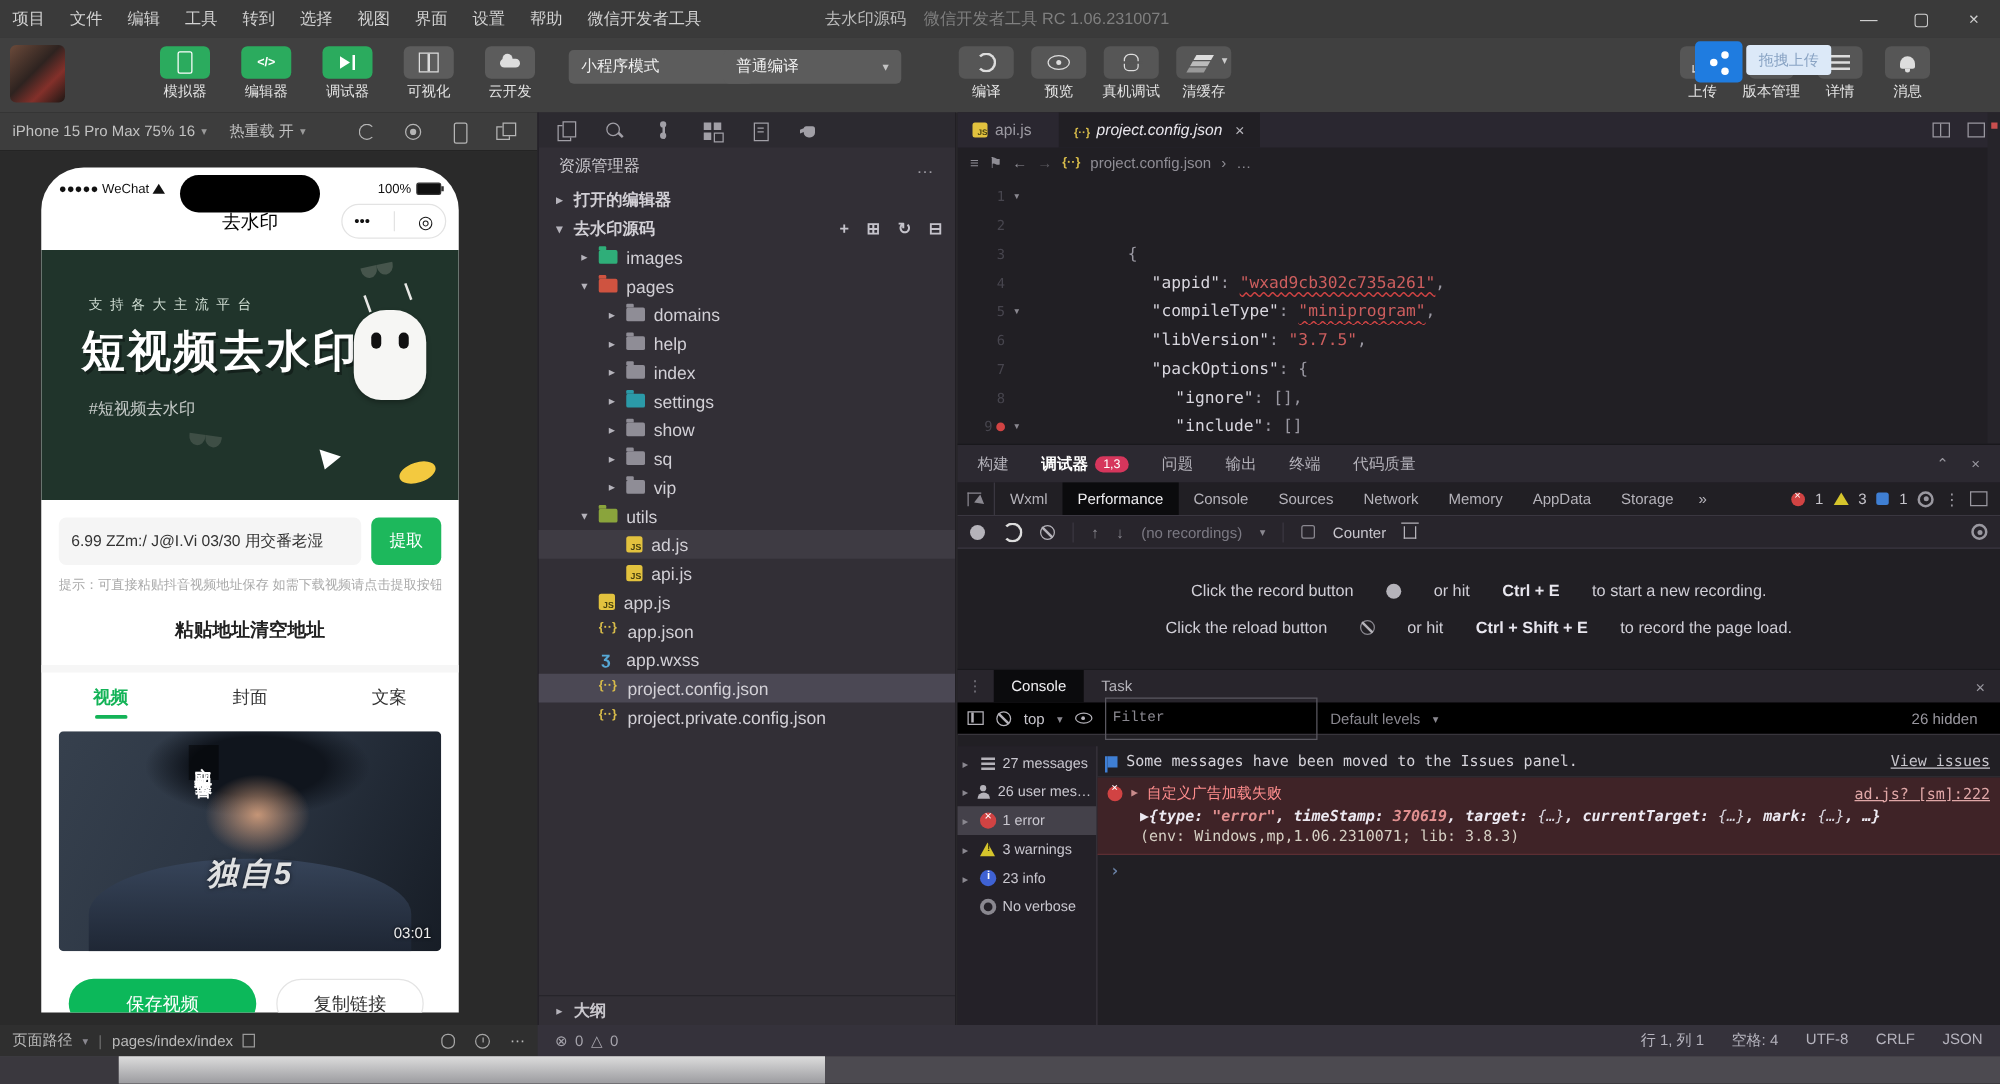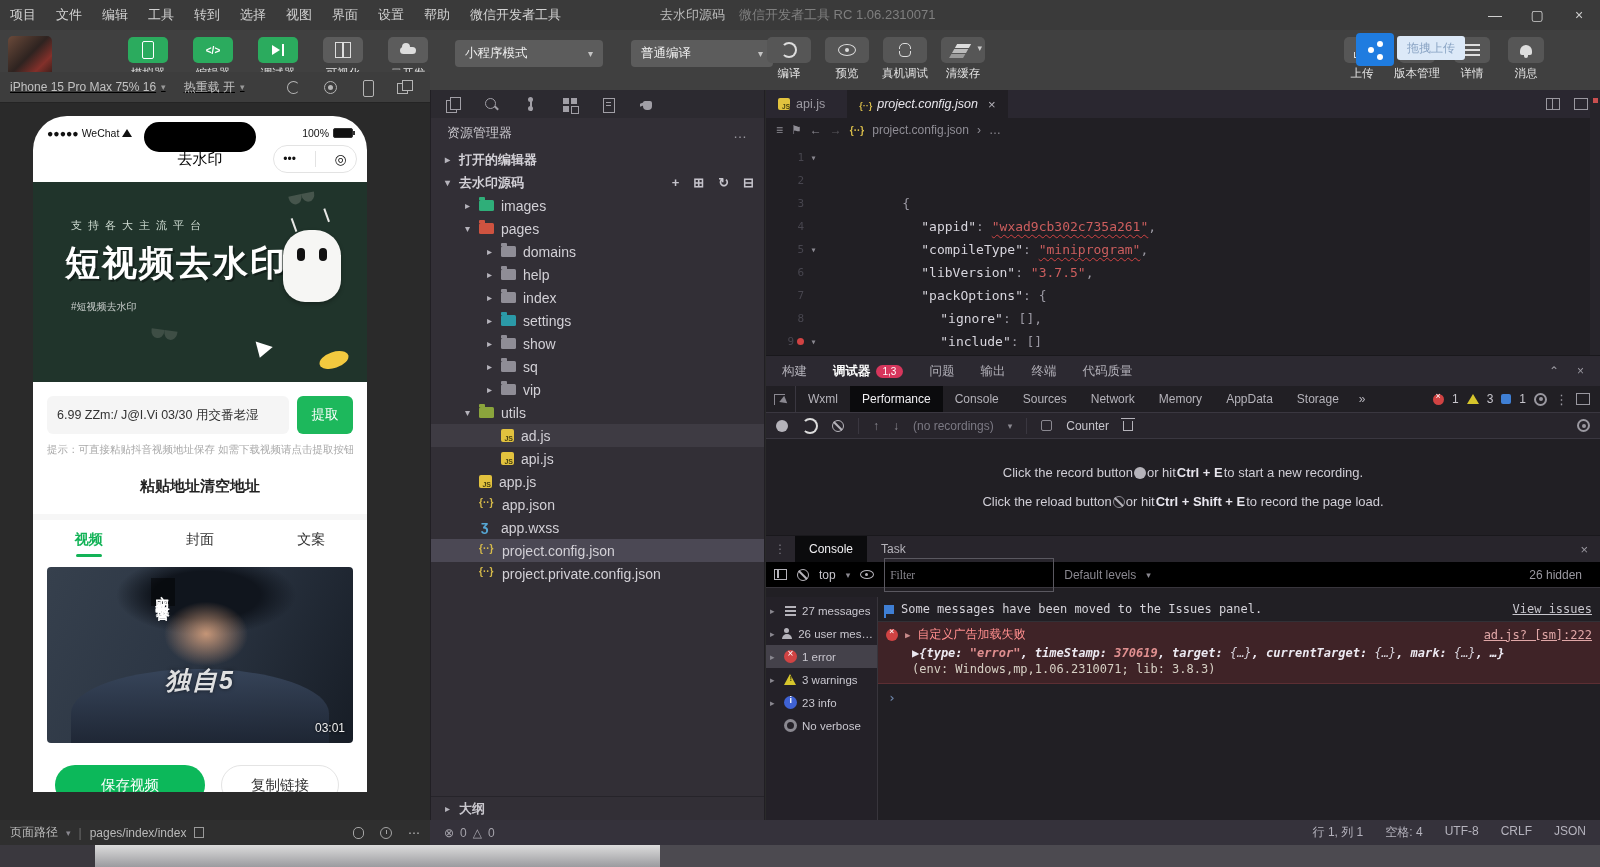--- a/index.html
+++ b/index.html
@@ -56,21 +56,21 @@
   .ic-message .act-ic::before { content:""; width:12px; height:10px; background:#ddd; border-radius:6px 6px 2px 2px; }
   .ic-message .act-ic::after { content:""; position:absolute; bottom:5px; width:4px; height:3px; background:#ddd; border-radius:0 0 3px 3px; }
   .drag-upload-badge { position:absolute; left:1356px; top:3px; width:38px; height:33px; background:#1f7ce0; border-radius:4px; z-index:6;
     display:flex; align-items:center; justify-content:center; }
   .drag-upload-badge::before { content:""; width:6px; height:6px; border-radius:50%; background:#fff;
     box-shadow:9px -6px 0 #fff, 9px 7px 0 #fff; margin-left:-9px; }
   .drag-upload-tip { position:absolute; left:1397px; top:6px; height:24px; padding:0 10px; background:#dce9f8; border-radius:3px;
     z-index:6; color:#8aa4c4; font-size:12px; line-height:24px; }
 
   
-  .sim { position:absolute; left:0; top:72px; width:430px; height:730px; background:#2a2a2a;text-decoration:underline; }
+  .sim { position:absolute; left:0; top:90px; width:430px; height:730px; background:#2a2a2a; }
   .sim-toolbar { height:31px; background:#3d3d3d; display:flex; align-items:center; color:#c2c2c2; font-size:12px; padding:0 10px; border-bottom:1px solid #242424; }
   .sim-dd { margin-right:18px; display:flex; align-items:center; gap:5px; }
   .sim-dd::after { content:"▾"; font-size:9px; color:#9a9a9a; }
   .sim-icons { margin-left:auto; display:flex; gap:22px; margin-right:8px; }
   .sico { width:15px; height:15px; position:relative; }
   .sico-refresh::before { content:""; position:absolute; inset:1px; border:1.6px solid #b5b5b5; border-radius:50%; border-right-color:transparent; }
   .sico-record::before { content:""; position:absolute; inset:1px; border:1.6px solid #b5b5b5; border-radius:50%; }
   .sico-record::after { content:""; position:absolute; inset:5px; background:#b5b5b5; border-radius:50%; }
   .sico-phone::before { content:""; position:absolute; left:3px; top:0; width:9px; height:15px; border:1.6px solid #b5b5b5; border-radius:2px; }
   .sico-windows::before { content:""; position:absolute; left:0; top:3px; width:9px; height:9px; border:1.6px solid #b5b5b5; }
@@ -88,21 +88,21 @@
   .p-nav { height:34px; display:flex; align-items:center; justify-content:center; font-size:15px; color:#000; position:relative; }
   .capsule { position:absolute; right:10px; top:3px; width:84px; height:28px; border:1px solid #e3e3e3; border-radius:14px; background:#fff;
     display:flex; align-items:center; justify-content:space-around; font-size:12px; color:#111; }
   .capsule .divider { width:1px; height:16px; background:#e3e3e3; }
   .capsule .target { font-size:14px; }
 
   .banner { position:relative; height:200px; background:#20342b; overflow:hidden; margin-top:6px; }
   .banner-tagline { position:absolute; left:38px; top:36px; font-size:11px; letter-spacing:6px; color:#cfdcd2; }
   .banner-title { position:absolute; left:32px; top:58px; font-size:35px; font-weight:bold; color:#fff; letter-spacing:2px;
     text-shadow:2px 2px 0 rgba(0,0,0,.35); }
-  .banner-subtag { position:absolute; left:38px; top:118px; font-size:10px; color:rgba(255,255,255,.75); }
+  .banner-subtag { position:absolute; left:38px; top:118px; font-size:13px; color:rgba(255,255,255,.75); }
   .ghost { position:absolute; right:26px; top:48px; width:58px; height:72px; background:#f6f6f4; border-radius:26px 26px 22px 22px;
     box-shadow:0 2px 4px rgba(0,0,0,.3); }
   .ghost::before { content:""; position:absolute; left:14px; top:18px; width:8px; height:13px; background:#111; border-radius:4px;
     box-shadow:22px 0 0 #111; }
   .ghost::after { content:""; position:absolute; left:10px; top:-12px; width:2px; height:14px; background:#e8e8e6; transform:rotate(-20deg);
     box-shadow:34px 2px 0 #e8e8e6; }
   .bat { position:absolute; width:26px; height:9px; }
   .bat::before,.bat::after { content:""; position:absolute; top:0; width:13px; height:9px; background:#46554c; border-radius:0 0 60% 60% / 0 0 100% 100%; }
   .bat::after { left:13px; }
   .bat.b1 { right:52px; top:12px; transform:rotate(-12deg); }
@@ -246,37 +246,37 @@
   .ic-slash::after { content:""; position:absolute; left:-1px; top:4px; width:12px; height:1.6px; background:#b5b3ba; transform:rotate(45deg); }
   .vdiv { width:1px; height:16px; background:#3a3740; }
   .dim-ar { color:#8a8890; }
   .norec { color:#7b7983; }
   .caret-sm { color:#8a8890; font-size:9px; }
   .chk { width:11px; height:11px; border:1.4px solid #8a8890; border-radius:2px; }
   .trash { width:10px; height:10px; border:1.4px solid #b5b3ba; border-top:none; position:relative; }
   .trash::before { content:""; position:absolute; left:-3px; top:-3px; width:14px; height:1.6px; background:#b5b3ba; }
   .perf-gear { margin-left:auto; }
   .perf-body { height:96px; display:flex; flex-direction:column; align-items:center; justify-content:center; gap:14px; color:#d0ced6; font-size:13px; }
-  .perf-line { display:flex; align-items:center; gap:1px; }
+  .perf-line { display:flex; align-items:center; gap:26px; }
   .perf-line b { color:#e8e6ee; }
   .key-hint { font-weight:bold; }
 
   
   .console-head { height:27px; background:#28252c; display:flex; align-items:center; font-size:12px; color:#b5b3ba; border-top:1px solid #19181c; }
   .ch-drag { padding:0 8px; color:#7a7880; letter-spacing:1px; }
   .ch-tab { padding:0 14px; height:100%; display:flex; align-items:center; }
   .ch-tab.active { background:#0b0b0d; color:#f0eff2; }
   .ch-close { margin-left:auto; padding-right:12px; color:#9a98a0; font-size:13px; }
   .console-toolbar { height:26px; background:#000000; border-bottom:1px solid #38353c; display:flex; align-items:center; gap:10px; padding:0 8px; font-size:12px; color:#c7c5cc; }
   .ct-ico { width:13px; height:11px; border:1.5px solid #b5b3ba; position:relative; }
   .ct-ico.pane::after { content:""; position:absolute; left:2px; top:0; width:1.5px; height:8px; background:#b5b3ba; }
   .eye-sm { width:14px; height:9px; border:1.5px solid #b5b3ba; border-radius:50%; position:relative; }
   .eye-sm::after { content:""; position:absolute; left:4px; top:1.5px; width:3px; height:3px; background:#b5b3ba; border-radius:50%; }
   .filter-input { width:170px; height:17px; background:transparent; border:1px solid #5a5860; color:#d5d3da; font-size:11.5px; padding:16px 5px;
-    font-family:Liberation Serif, serif; }
+    font-family:Liberation Mono, monospace; }
   .filter-input::placeholder { color:#8a8890; }
   .hidden-count { margin-left:auto; color:#9a98a0; padding-right:10px; }
   .console-body { position:absolute; left:0; top:241px; right:0; bottom:0; display:flex; font-family:"DejaVu Sans Mono", monospace; }
   .cs-side { width:112px; background:#242128; border-right:1px solid #38353c; font-size:11.5px; color:#c9c7cf; font-family:"Liberation Sans",sans-serif; padding-top:2px; }
   .cs-row { height:23px; display:flex; align-items:center; gap:5px; padding:0 4px; white-space:nowrap; overflow:hidden; }
   .cs-row.selected { background:#44414a; }
   .cs-arrow { width:9px; font-size:9px; color:#8a8890; }
   .cs-ico { width:13px; height:13px; position:relative; flex:none; }
   .si-list .cs-ico::before { content:""; position:absolute; left:1px; top:2px; width:11px; height:1.6px; background:#b5b3ba; box-shadow:0 4px 0 #b5b3ba, 0 8px 0 #b5b3ba; }
   .si-user .cs-ico::before { content:""; position:absolute; left:4px; top:1px; width:5px; height:5px; border-radius:50%; background:#b5b3ba; }
@@ -374,21 +374,21 @@
           <span class="tb-label">可视化</span>
         </div>
         <div class="tb-btn gray ic-cloud">
           <span class="tb-ic"></span>
           <span class="tb-label">云开发</span>
         </div>
       </div>
     <div class="dropdown" style="left:455px; width:148px">
       <span>小程序模式</span>
     </div>
-    <div class="dropdown" style="left:631px; width:142px">
+    <div class="dropdown" style="left:579px; width:142px">
       <span>普通编译</span>
     </div>
     <div class="tb-group" style="left:1340px; gap:10px">
 
     <div class="tb-btn ic-upload" style="width:auto; min-width:44px">
           <span class="act-ic" style="width:36px"></span>
           <span class="tb-label">上传</span>
         </div>
         <div class="tb-btn ic-version" style="width:auto; min-width:44px">
           <span class="act-ic" style="width:36px"></span>

